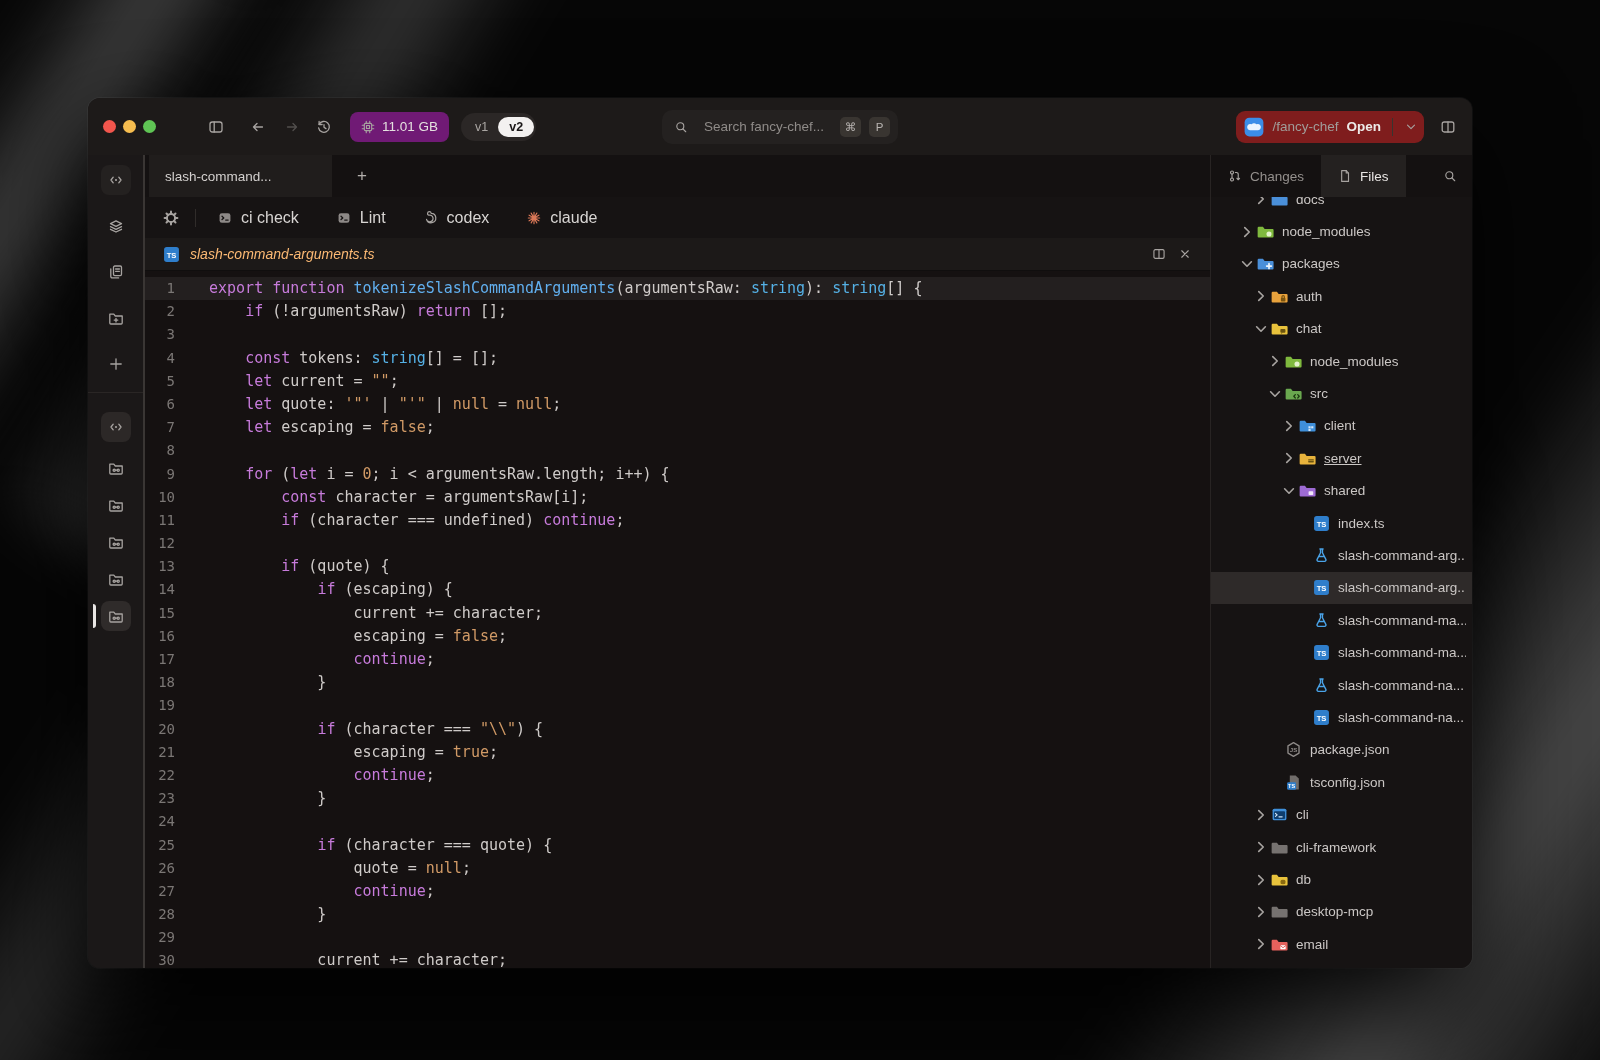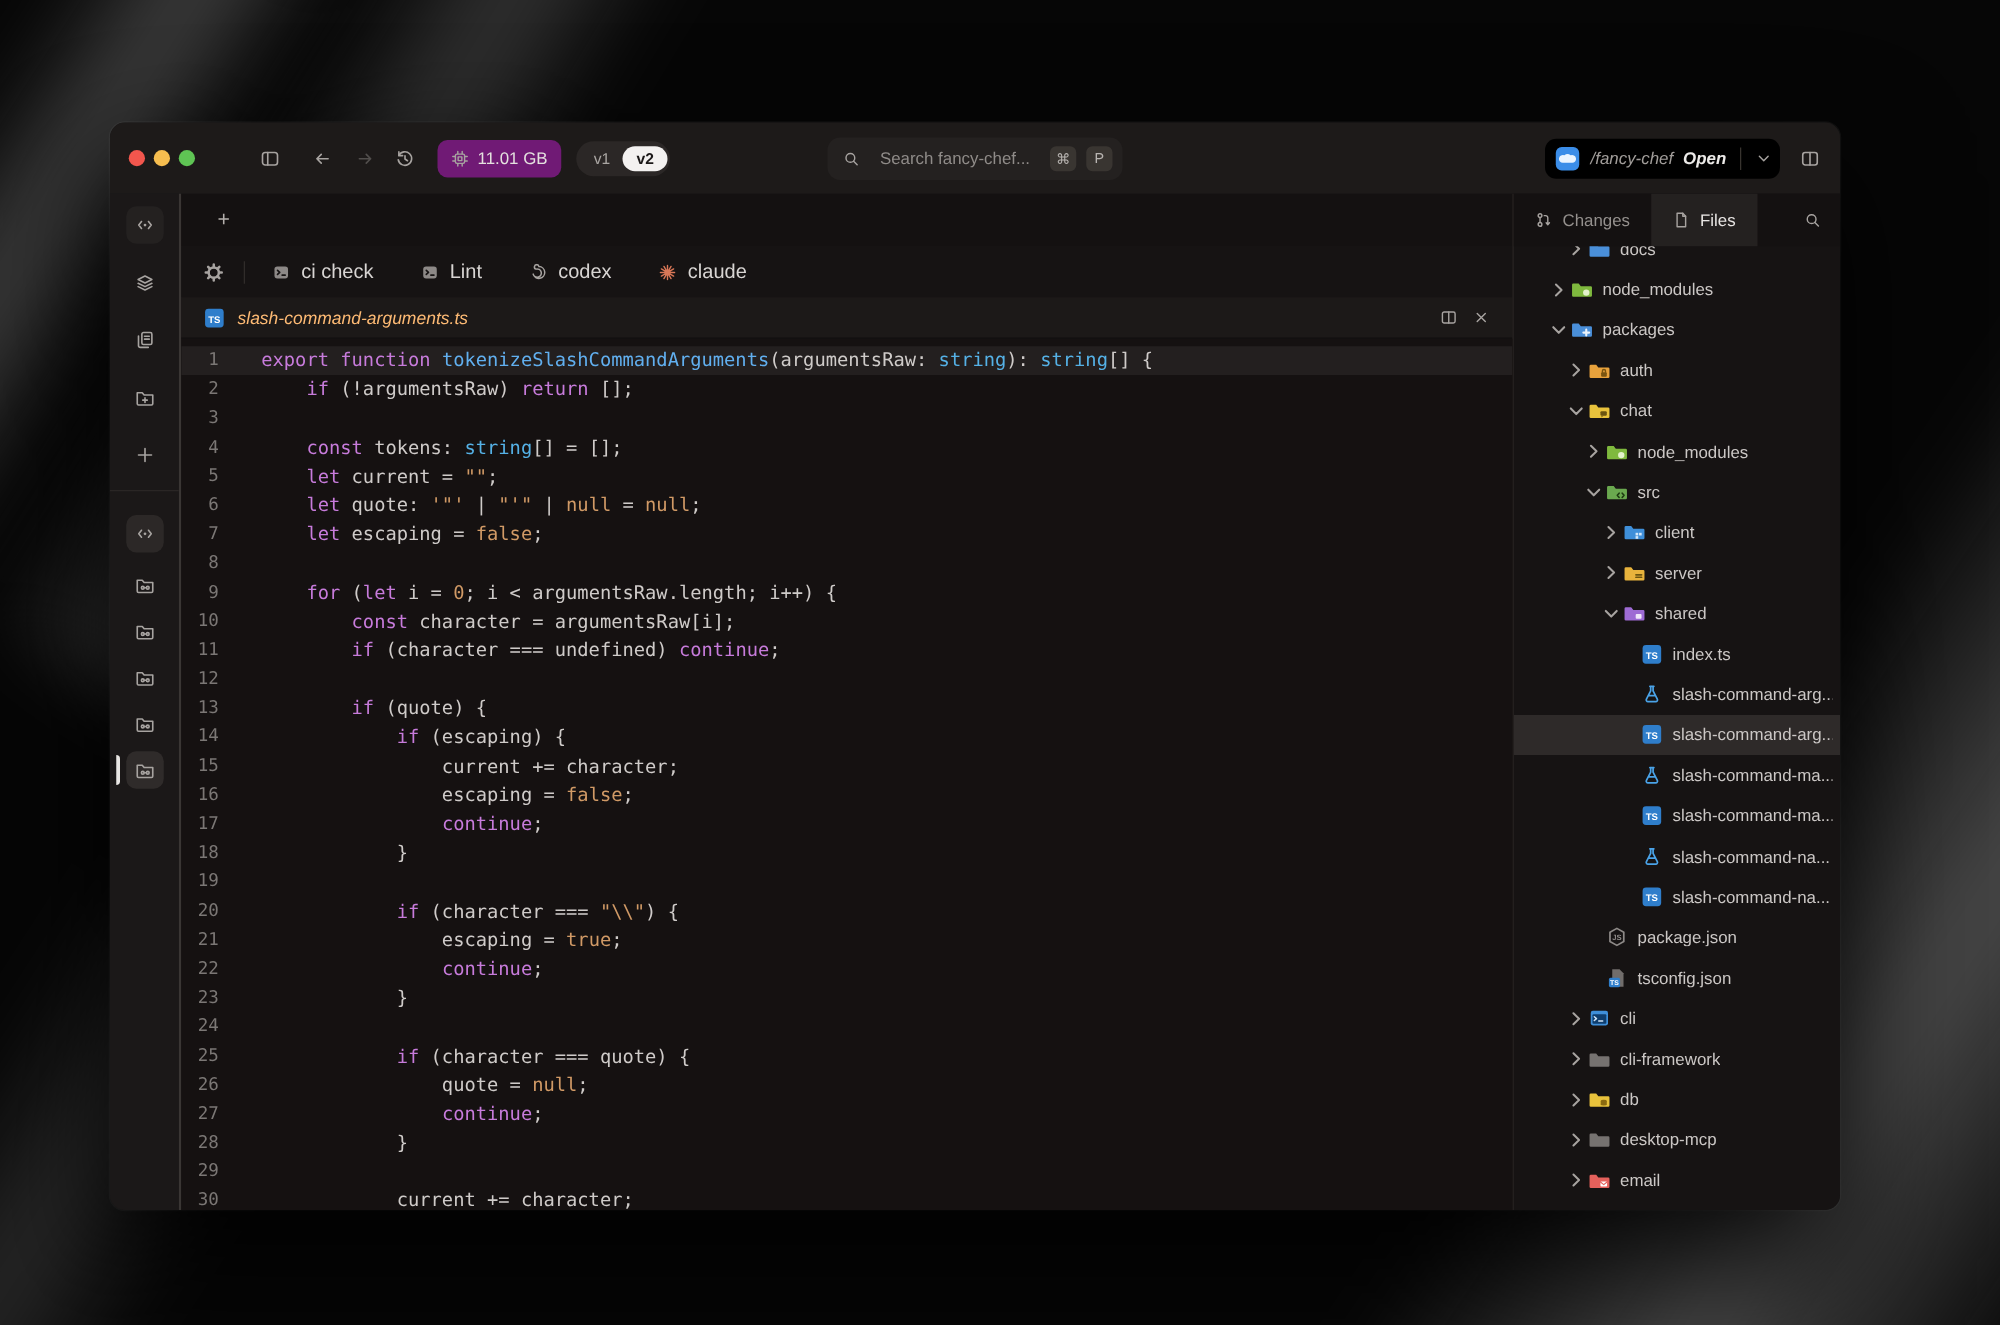--- a/index.html
+++ b/index.html
@@ -41,21 +41,21 @@
   .seg .v2 { background:#f3f1f0; color:#1b1818; font-size:12.5px; font-weight:bold; border-radius:12px; padding:3px 11px; }
   .searchbar {
     position:absolute; left:50%; top:50%; transform:translate(-50%,-50%);
     width:236px; height:34px; background:#242120; border-radius:10px;
     display:flex; align-items:center; padding:0 8px 0 12px; gap:8px;
   }
   .searchbar .ph { color:#8f8b88; font-size:13.5px; flex:1; white-space:nowrap; overflow:hidden; }
   .kbd { background:#393531; color:#b8b4b1; border-radius:5px; font-size:11.5px; min-width:21px; height:20px;
     display:flex; align-items:center; justify-content:center; padding:0 4px; }
   .tb-right { position:absolute; right:16px; display:flex; align-items:center; gap:16px; }
-  .proj { display:flex; align-items:center; gap:8px; background:#000000; border-radius:9px; height:32px; padding:0 6px 0 8px;font-style:italic; }
+  .proj { display:flex; align-items:center; gap:8px; background:#7f1d1d; border-radius:9px; height:32px; padding:0 6px 0 8px; }
   .proj .path { color:#a19d9a; font-size:13.5px; }
   .proj .open { color:#eceae8; font-weight:bold; font-size:13.5px; }
   .proj .sep { width:1px; height:18px; background:#38342f; margin:0 3px; }
   .appicon { width:20px; height:20px; display:inline-block; }
 
   
   .main { position:absolute; top:57px; left:0; right:0; bottom:0; display:flex; }
 
   
   .rail { width:55px; flex:none; display:flex; flex-direction:column; align-items:center; padding-top:2px; position:relative; background:#1b1818; }
@@ -381,20 +381,23 @@
                 </svg>
               </span>
             </span>
             <span class="rail-active-bar"></span>
           </button>
         </div>
     </div>
 
     <div class="center">
       <div class="tabbar">
+        <button class="tab">
+          <span>slash-command...</span>
+        </button>
         <button class="newtab">+</button>
       </div>
 
       <div class="toolbar">
         <button class="tb-btn">
             <span class="ic" id="ic-gear">
               <svg viewBox="0 0 16 16">
                 <g fill="none" stroke="#a7a3a0" stroke-width="1.3" stroke-linecap="round" stroke-linejoin="round">
                   <circle cx="8" cy="8" r="4.1" stroke-width="2"></circle>
                   <path d="M8 1.6 v2 M8 12.4 v2 M1.6 8 h2 M12.4 8 h2 M3.5 3.5 l1.5 1.5 M11 11 l1.5 1.5 M12.5 3.5 L11 5 M5 11 l-1.5 1.5" stroke-width="2"></path>
@@ -783,21 +786,21 @@
                 <g fill="none" stroke="#a7a3a0" stroke-width="1.3" stroke-linecap="round" stroke-linejoin="round">
                   <path d="M1.5 3.6 h4.1 l1.6 2 h7.4 a1 1 0 0 1 1 1 v6 a1 1 0 0 1 -1 1 h-13 a1 1 0 0 1 -1 -1 v-8 a1 1 0 0 1 1 -1 z" fill="#3f8fd9" stroke="none"></path>
                   <rect x="8.9" y="8.7" width="2" height="2" fill="#d4e7f9" stroke="none"></rect>
                   <rect x="11.5" y="8.7" width="2" height="2" fill="#d4e7f9" stroke="none"></rect>
                   <rect x="8.9" y="11.2" width="2" height="2" fill="#d4e7f9" stroke="none"></rect>
                 </g>
               </svg>
             </span>
             <span class="lbl">client</span>
           </button>
-          <button class="trow" style="top: 245.2px; padding-left: 68px;">
+          <button class="trow" style="top: 245.2px; padding-left: 68px; text-decoration: underline;">
             <span class="chev">
               <svg viewBox="0 0 16 16">
                 <g fill="none" stroke="#a7a3a0" stroke-width="1.3" stroke-linecap="round" stroke-linejoin="round">
                   <path d="M6.2 4.5 L9.8 8 L6.2 11.5"></path>
                 </g>
               </svg>
             </span>
             <span class="ic s17">
               <svg viewBox="0 0 16 16">
                 <g fill="none" stroke="#a7a3a0" stroke-width="1.3" stroke-linecap="round" stroke-linejoin="round">

